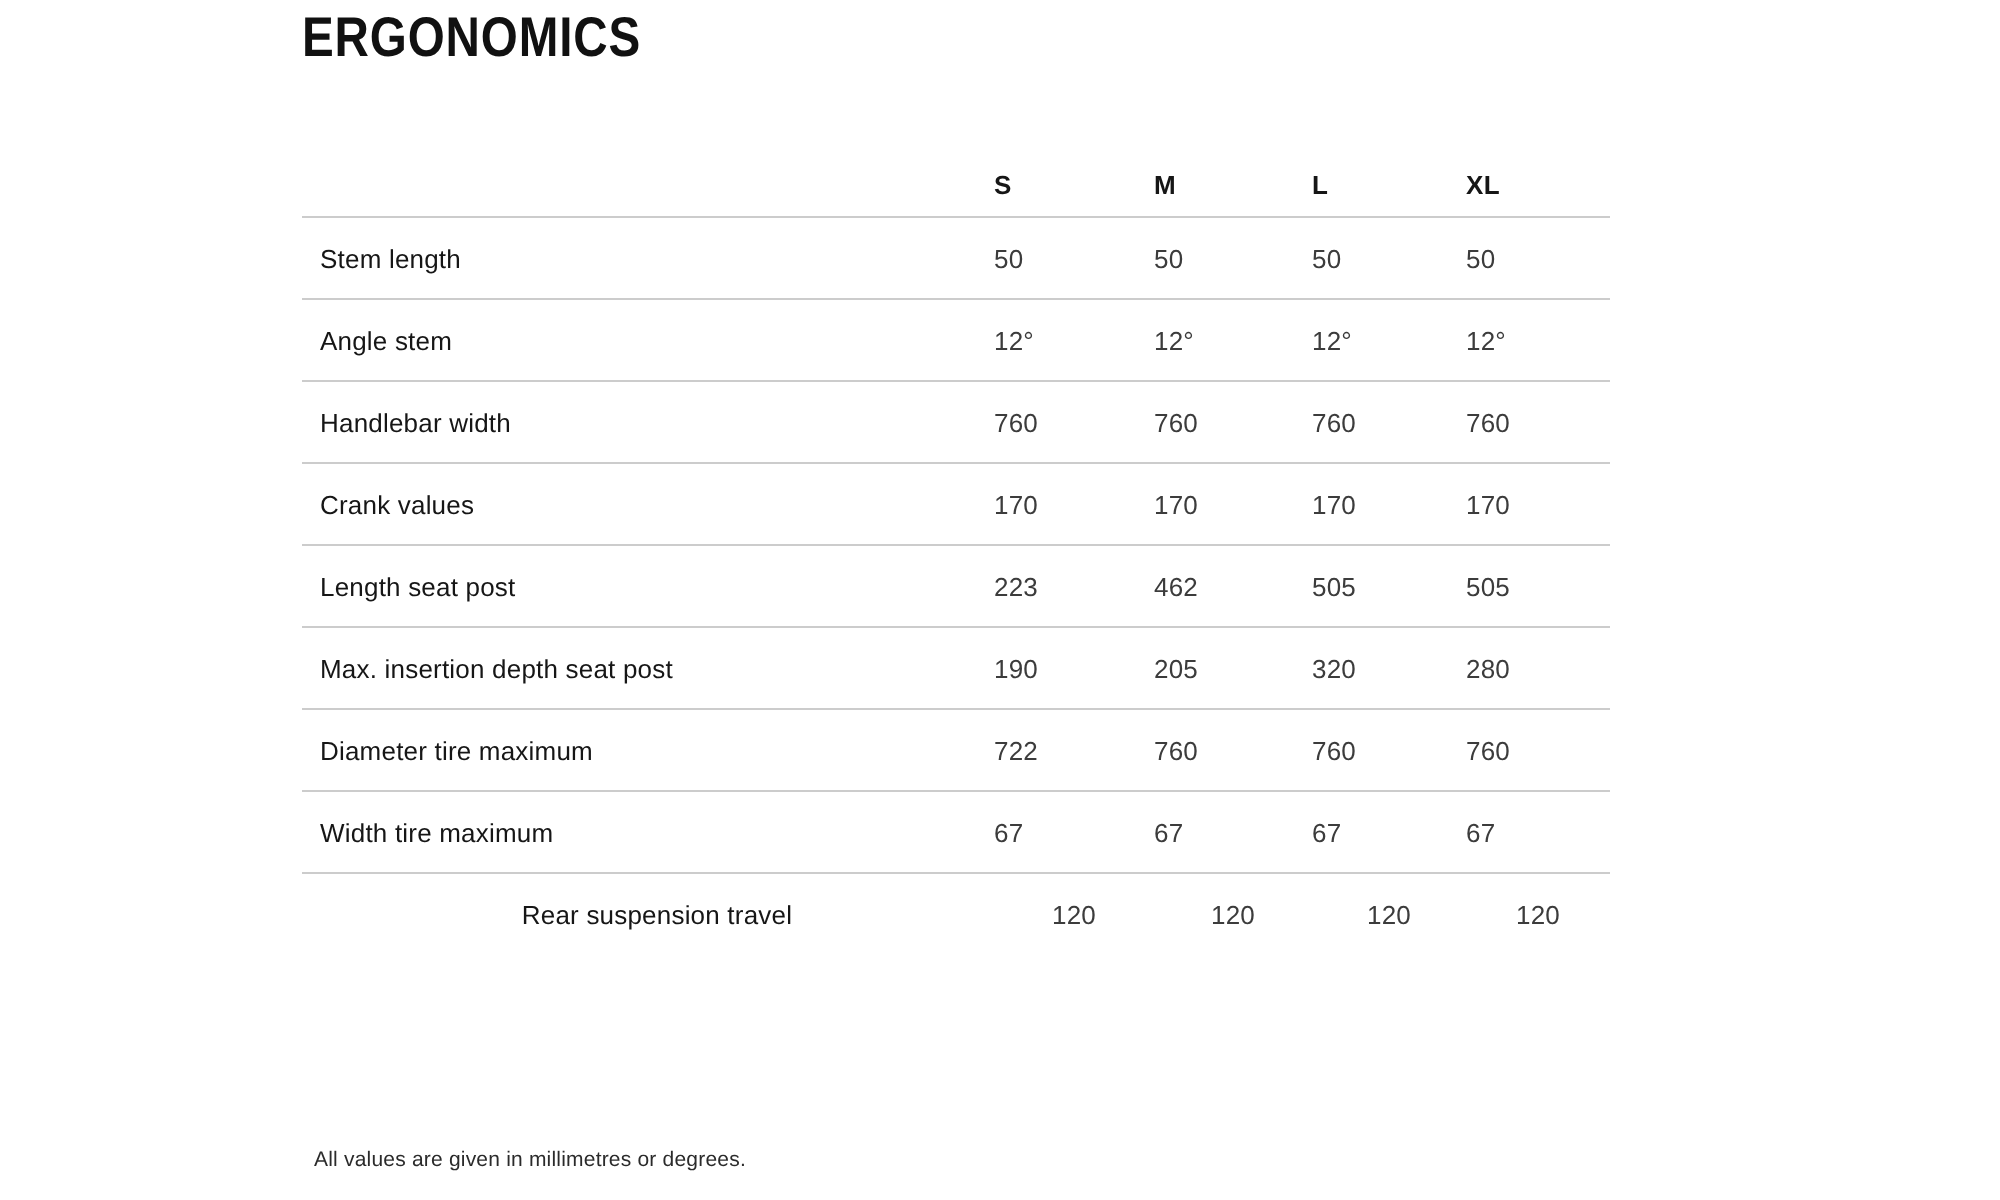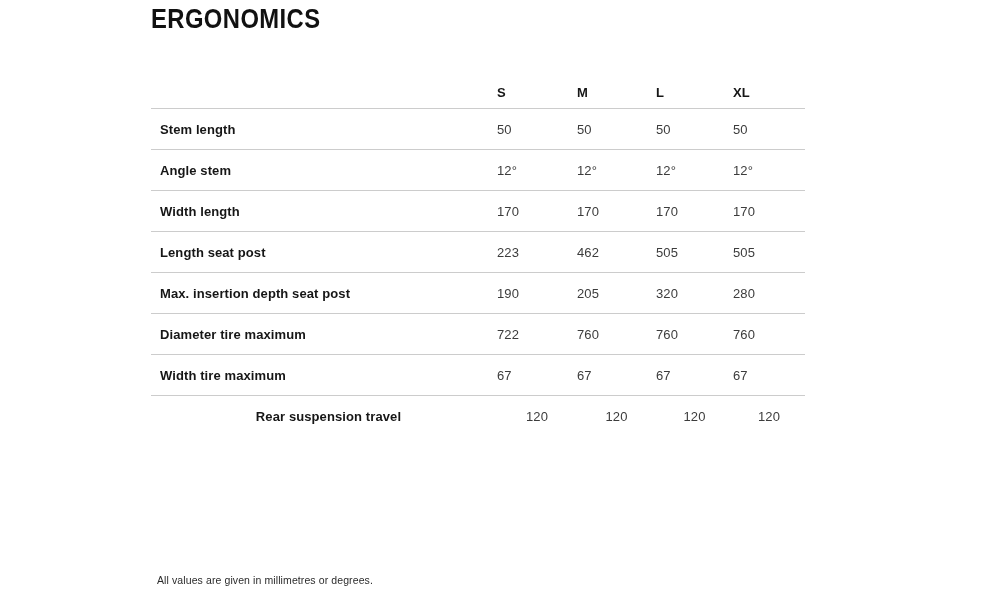--- a/index.html
+++ b/index.html
@@ -41,21 +41,21 @@
     border-bottom:1px solid var(--divider-color);
   }
   tbody tr{height:41px;}
   tbody th,tbody td{
     border-bottom:1px solid var(--divider-color);
     vertical-align:middle;text-align:left;
     font-size:13px;letter-spacing:0.1px;
     padding:0;
   }
   tbody th{
-    font-weight:700;color:var(--label-color);
+    font-weight:400;color:var(--label-color);
     padding-left:9px;
   }
   tbody td{
     font-weight:400;color:var(--value-color);margin-left:32px;
   }
   tbody tr:last-child th,
   tbody tr:last-child td{border-bottom:none;text-align:center;}
   .footnote{
     position:absolute;left:151px;top:568px;margin:6px;
     font-size:10.5px;color:#2b2b2b;letter-spacing:0.1px;
@@ -96,21 +96,28 @@
           <td>50</td>
         </tr>
         <tr>
           <th>Angle stem</th>
           <td>12°</td>
           <td>12°</td>
           <td>12°</td>
           <td>12°</td>
         </tr>
         <tr>
-          <th>Width length</th>
+          <th>Handlebar width</th>
+          <td>760</td>
+          <td>760</td>
+          <td>760</td>
+          <td>760</td>
+        </tr>
+        <tr>
+          <th>Crank values</th>
           <td>170</td>
           <td>170</td>
           <td>170</td>
           <td>170</td>
         </tr>
         <tr>
           <th>Length seat post</th>
           <td>223</td>
           <td>462</td>
           <td>505</td>

